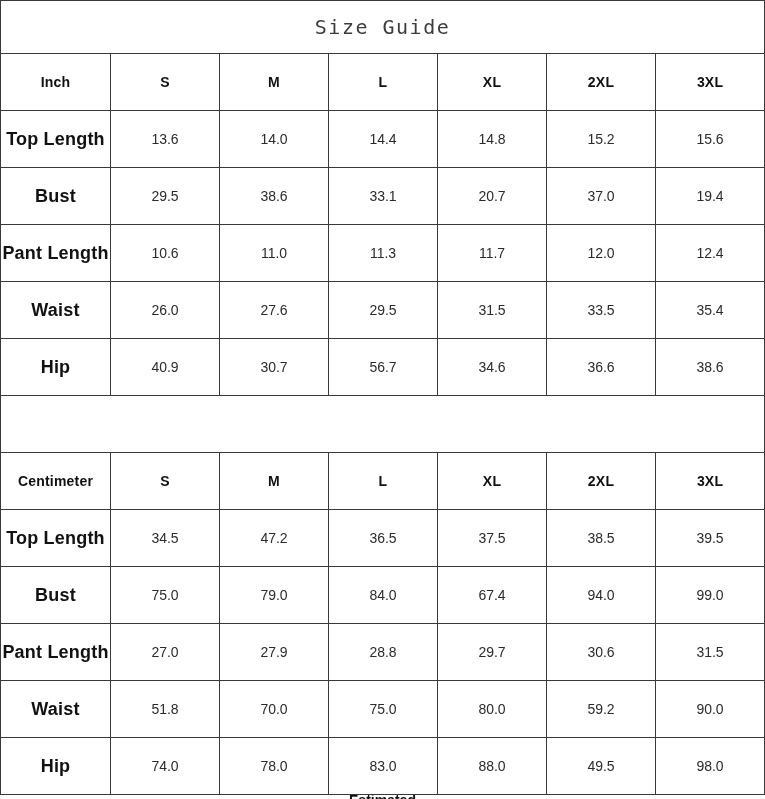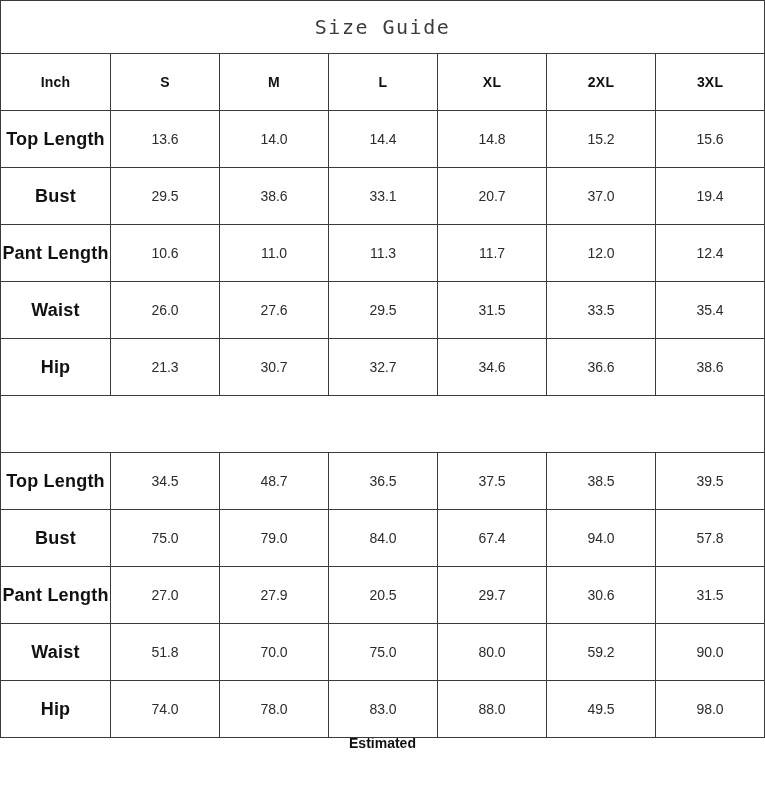--- a/index.html
+++ b/index.html
@@ -169,58 +169,67 @@
         <td class="data-cell">26.0</td>
         <td class="data-cell">27.6</td>
         <td class="data-cell">29.5</td>
         <td class="data-cell">31.5</td>
         <td class="data-cell">33.5</td>
         <td class="data-cell">35.4</td>
       </tr>
 
       <tr>
         <td class="row-label">Hip</td>
-        <td class="data-cell">21.3</td>
+        <td class="data-cell">40.9</td>
         <td class="data-cell">30.7</td>
-        <td class="data-cell">32.7</td>
+        <td class="data-cell">56.7</td>
         <td class="data-cell">34.6</td>
         <td class="data-cell">36.6</td>
         <td class="data-cell">38.6</td>
       </tr>
 
       <tr class="gap-row">
         <td colspan="7"></td>
       </tr>
 
+      <tr>
+        <th class="head-cell">Centimeter</th>
+        <th class="head-cell">S</th>
+        <th class="head-cell">M</th>
+        <th class="head-cell">L</th>
+        <th class="head-cell">XL</th>
+        <th class="head-cell">2XL</th>
+        <th class="head-cell">3XL</th>
+      </tr>
 
       <tr>
         <td class="row-label">Top Length</td>
         <td class="data-cell">34.5</td>
-        <td class="data-cell">48.7</td>
+        <td class="data-cell">47.2</td>
         <td class="data-cell">36.5</td>
         <td class="data-cell">37.5</td>
         <td class="data-cell">38.5</td>
         <td class="data-cell">39.5</td>
       </tr>
 
       <tr>
         <td class="row-label">Bust</td>
         <td class="data-cell">75.0</td>
         <td class="data-cell">79.0</td>
         <td class="data-cell">84.0</td>
         <td class="data-cell">67.4</td>
         <td class="data-cell">94.0</td>
-        <td class="data-cell">57.8</td>
+        <td class="data-cell">99.0</td>
       </tr>
 
       <tr>
         <td class="row-label">Pant Length</td>
         <td class="data-cell">27.0</td>
         <td class="data-cell">27.9</td>
-        <td class="data-cell">20.5</td>
+        <td class="data-cell">28.8</td>
         <td class="data-cell">29.7</td>
         <td class="data-cell">30.6</td>
         <td class="data-cell">31.5</td>
       </tr>
 
       <tr>
         <td class="row-label">Waist</td>
         <td class="data-cell">51.8</td>
         <td class="data-cell">70.0</td>
         <td class="data-cell">75.0</td>

